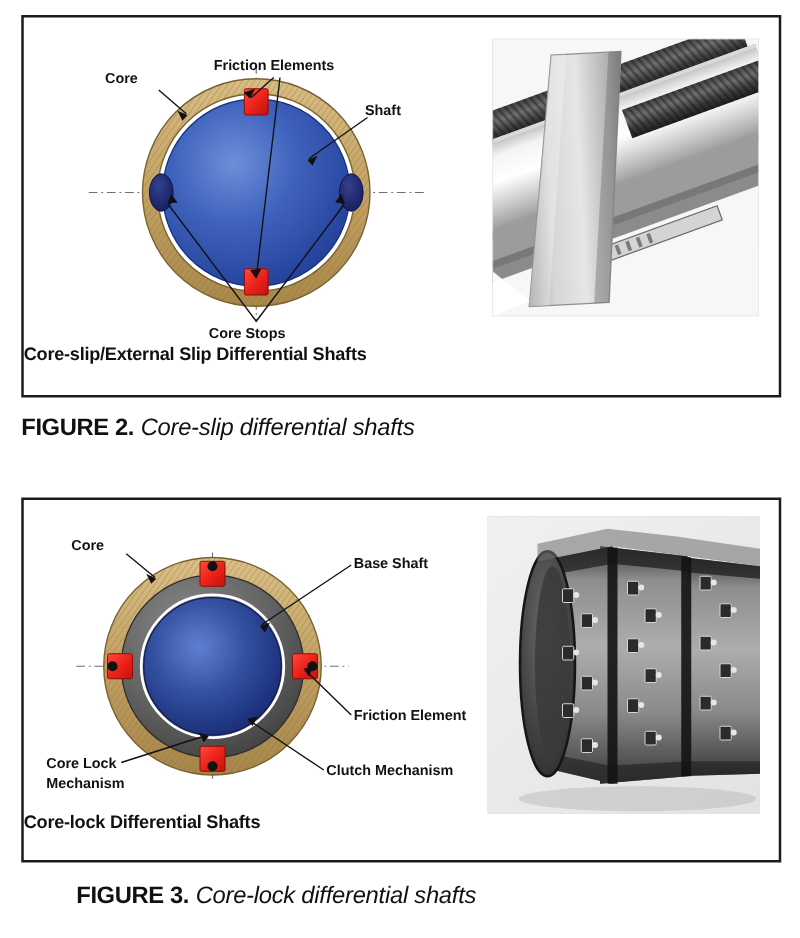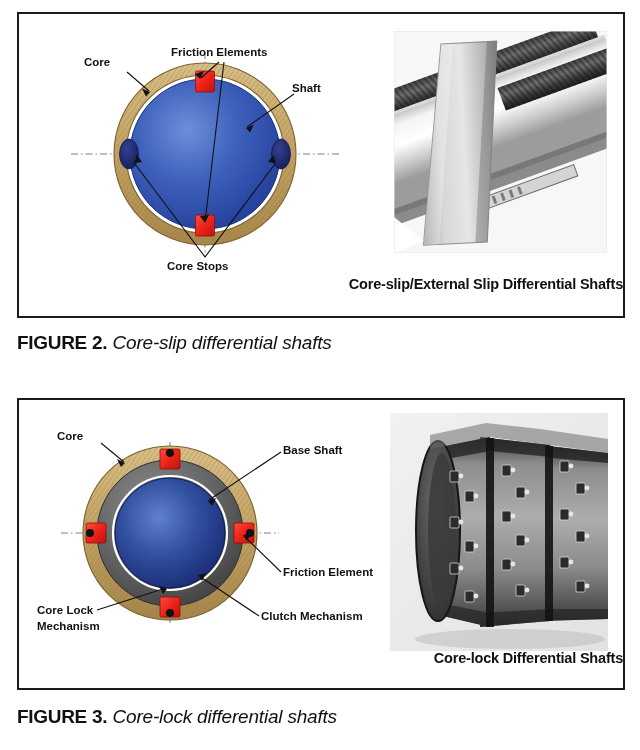--- a/index.html
+++ b/index.html
@@ -73,39 +73,39 @@
     width: 218px;
     height: 238px;
   }
   .photo svg { display: block; }
 
   
   .panel-title {
     position: absolute;
     left: 0;
     right: 0;
-    text-align: right;
+    text-align: left;
     font-size: 14.5px;
     font-weight: bold;
     letter-spacing: -0.2px;
     color: #111;
   }
   #figure-2-panel .panel-title { bottom: 24px; }
   #figure-3-panel .panel-title { bottom: 22px; }
 
   
   .caption {
     position: absolute;
     left: 17px;
     font-size: 19px;
     color: #111;
     white-space: nowrap;
   }
   #caption-2 { top: 332px; }
-  #caption-3 { top: 706px; }
+  #caption-3 { top: 706px; margin-left: 44px; }
   .caption .cap-label {
     font-weight: bold;
     font-style: normal;
     letter-spacing: -0.3px;
   }
   .caption .cap-text {
     font-style: italic;
     font-weight: normal;
     letter-spacing: -0.2px;
   }

